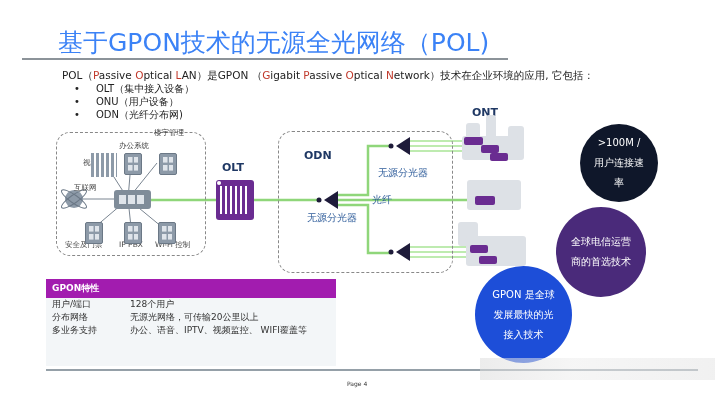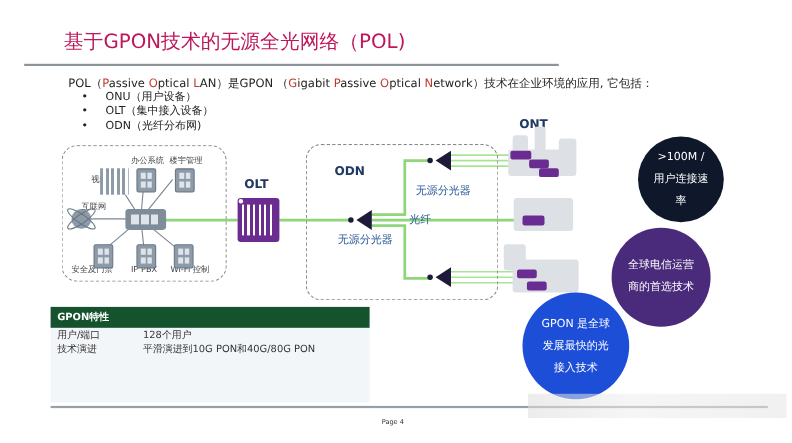--- a/index.html
+++ b/index.html
@@ -1,18 +1,18 @@
 <!DOCTYPE html>
 <html><head>
 <meta charset="utf-8">
 <style>
   html, body { margin:0; padding:0; background:#fff; }
   body { width:720px; height:403px; position:relative; overflow:hidden; font-family:"DejaVu Sans", sans-serif; color:#222; }
   .abs { position:absolute; }
-  #title { left:58px; top:26px; font-size:18px; color:#be185d; letter-spacing:0px; white-space:nowrap; }
+  #title { left:58px; top:26px; font-size:25px; color:#3b82f6; letter-spacing:0px; white-space:nowrap; }
   #title-rule { left:22px; top:58px; width:486px; height:2px; background:#8c9399; }
   #intro { left:62px; top:69px; font-size:10.5px; white-space:nowrap; color:#222; }
   #intro .r { color:#c0392b; }
   .bullets { left:74px; top:82px; font-size:10px; line-height:13px; }
   .bullets li { list-style:none; position:relative; padding-left:22px; }
   .bullets li::before { content:"•"; position:absolute; left:0; top:0; }
   .bullets ul { margin:0; padding:0; }
   .lbl-dark { font-weight:bold; color:#1f3864; font-size:11px; }
   .lbl-blue { color:#2e5c9a; font-size:10px; white-space:nowrap; }
   .lbl-small { font-size:7.5px; color:#444; white-space:nowrap; }
@@ -24,42 +24,42 @@
      linear-gradient(#dfe4ea,#dfe4ea) 100% 0/45% 40% no-repeat,
      linear-gradient(#dfe4ea,#dfe4ea) 0 100%/45% 40% no-repeat,
      linear-gradient(#dfe4ea,#dfe4ea) 100% 100%/45% 40% no-repeat; }
   .ont { background:#dde1e6; border-radius:3px; }
   .ont-port { background:#6a2c91; border-radius:2px; height:8px; }
   .circle { border-radius:50%; color:#fff; display:flex; align-items:center; justify-content:center; text-align:center; font-size:10px; line-height:20px; padding:0 14px; box-sizing:border-box; }
   #c1 { left:580px; top:124px; width:78px; height:78px; background:#0f172a; }
   #c2 { left:556px; top:207px; width:90px; height:90px; background:#4a2a7a; }
   #c3 { left:475px; top:266px; width:97px; height:97px; background:#1d4ed8; }
   #table { left:46px; top:279px; width:290px; border-collapse:collapse; font-size:9px; }
-  #table th { background:#14532d; color:#fff; text-align:left; font-size:9px; padding:3px 6px; font-weight:bold; }
+  #table th { background:#a21caf; color:#fff; text-align:left; font-size:9px; padding:3px 6px; font-weight:bold; }
   #table td { padding:0 6px; height:12.5px; white-space:nowrap; color:#333; }
   #table td:first-child { width:66px; }
   #table-wrap-bg { left:46px; top:291px; width:290px; height:75px; background:#f3f6f8; }
   #footer-rule { left:46px; top:369px; width:652px; height:2px; background:#95a0a8; }
   #page { left:347px; top:380px; font-size:6px; color:#333; }
   #wm { left:480px; top:358px; width:235px; height:22px; background:linear-gradient(90deg,#ddd 0%,#eee 40%,#e5e5e5 100%); opacity:0.55; }
 </style>
 </head>
 <body>
 
 <div class="abs" id="title">基于GPON技术的无源全光网络（POL)</div>
 <div class="abs" id="title-rule"></div>
 
 <div class="abs" id="intro">
   <span>POL（</span><span class="r">P</span><span>assive </span><span class="r">O</span><span>ptical </span><span class="r">L</span><span>AN）是GPON （</span><span class="r">G</span><span>igabit </span><span class="r">P</span><span>assive </span><span class="r">O</span><span>ptical </span><span class="r">N</span><span>etwork）技术在企业环境的应用, 它包括：</span>
 </div>
 
 <div class="abs bullets">
   <ul>
+    <li>OLT（集中接入设备）</li>
     <li>ONU（用户设备）</li>
-    <li>OLT（集中接入设备）</li>
     <li>ODN（光纤分布网)</li>
   </ul>
 </div>
 
 <svg class="abs" style="left:0;top:0" width="720" height="403">
   <g stroke="#7a8591" stroke-width="1">
     <line x1="128" y1="199" x2="105" y2="163"></line>
     <line x1="128" y1="199" x2="131" y2="163"></line>
     <line x1="128" y1="199" x2="157" y2="163"></line>
     <line x1="128" y1="199" x2="82" y2="199"></line>
@@ -95,21 +95,21 @@
   <g>
     <circle cx="74" cy="199" r="9" fill="#8d9aa8"></circle>
     <ellipse cx="74" cy="199" rx="15" ry="4" fill="none" stroke="#6b7886" stroke-width="1" transform="rotate(35 74 199)"></ellipse>
     <ellipse cx="74" cy="199" rx="15" ry="4" fill="none" stroke="#6b7886" stroke-width="1" transform="rotate(-35 74 199)"></ellipse>
   </g>
 </svg>
 
 <div class="abs" id="lan-box"></div>
 <div class="abs lbl-small" style="left:83px;top:158px;">视频监控</div>
 <div class="abs lbl-small" style="left:119px;top:141px;">办公系统</div>
-<div class="abs lbl-small" style="left:154px;top:141px;">楼宇管理</div>
+<div class="abs lbl-small" style="left:154px;top:128px;">楼宇管理</div>
 <div class="abs lbl-small" style="left:54px;top:183px;margin-left:20px;">互联网</div>
 <div class="abs lbl-small" style="left:65px;top:240px;">安全及门禁</div>
 <div class="abs lbl-small" style="left:119px;top:240px;">IP PBX</div>
 <div class="abs lbl-small" style="left:155px;top:240px;">Wi-Fi 控制</div>
 
 <div class="abs" style="left:91px;top:153px;width:26px;height:24px;background:repeating-linear-gradient(90deg,#8d9aa8 0 3px,#fff 3px 5px);"></div>
 <div class="abs dev" style="left:124px;top:153px;width:16px;height:20px;"></div>
 <div class="abs dev" style="left:159px;top:153px;width:16px;height:20px;"></div>
 <div class="abs dev" style="left:85px;top:222px;width:16px;height:20px;"></div>
 <div class="abs dev" style="left:124px;top:222px;width:16px;height:20px;"></div>
@@ -164,21 +164,25 @@
       <tr>
         <th colspan="2">GPON特性</th>
       </tr>
     </thead>
   <tbody>
     <tr>
         <td>用户/端口</td>
         <td>128个用户</td>
       </tr>
     <tr>
-        <td>技术演进</td>
-        <td>平滑演进到10G PON和40G/80G PON</td>
+        <td>分布网络</td>
+        <td>无源光网络，可传输20公里以上</td>
+      </tr>
+    <tr>
+        <td>多业务支持</td>
+        <td>办公、语音、IPTV、视频监控、 WIFI覆盖等</td>
       </tr>
   </tbody>
 </table>
 
 <div class="abs" id="footer-rule"></div>
 <div class="abs" id="wm"></div>
 <div class="abs" id="page">Page 4</div>
 
 </body></html>

